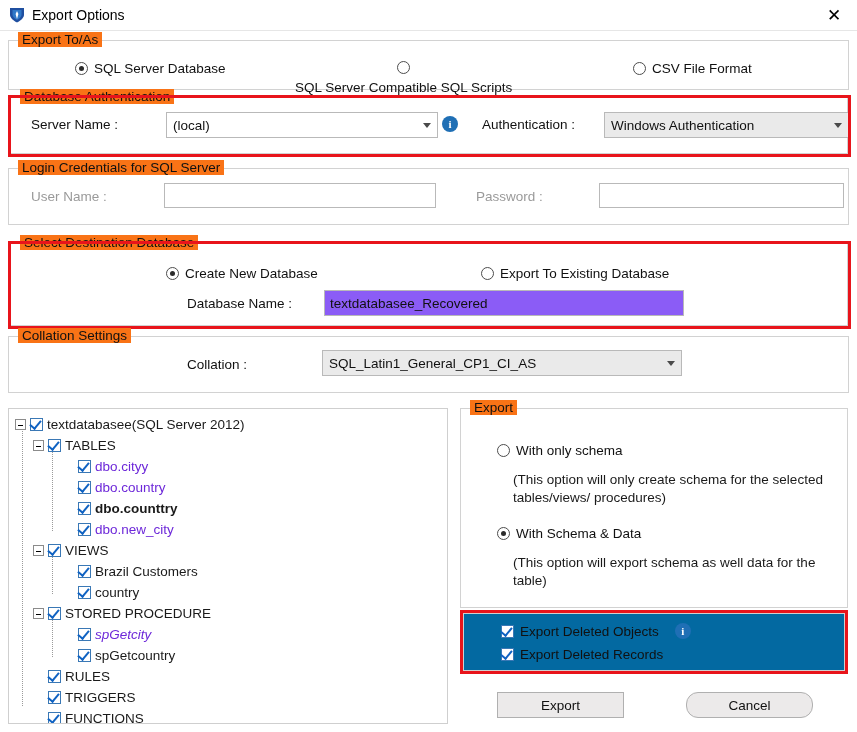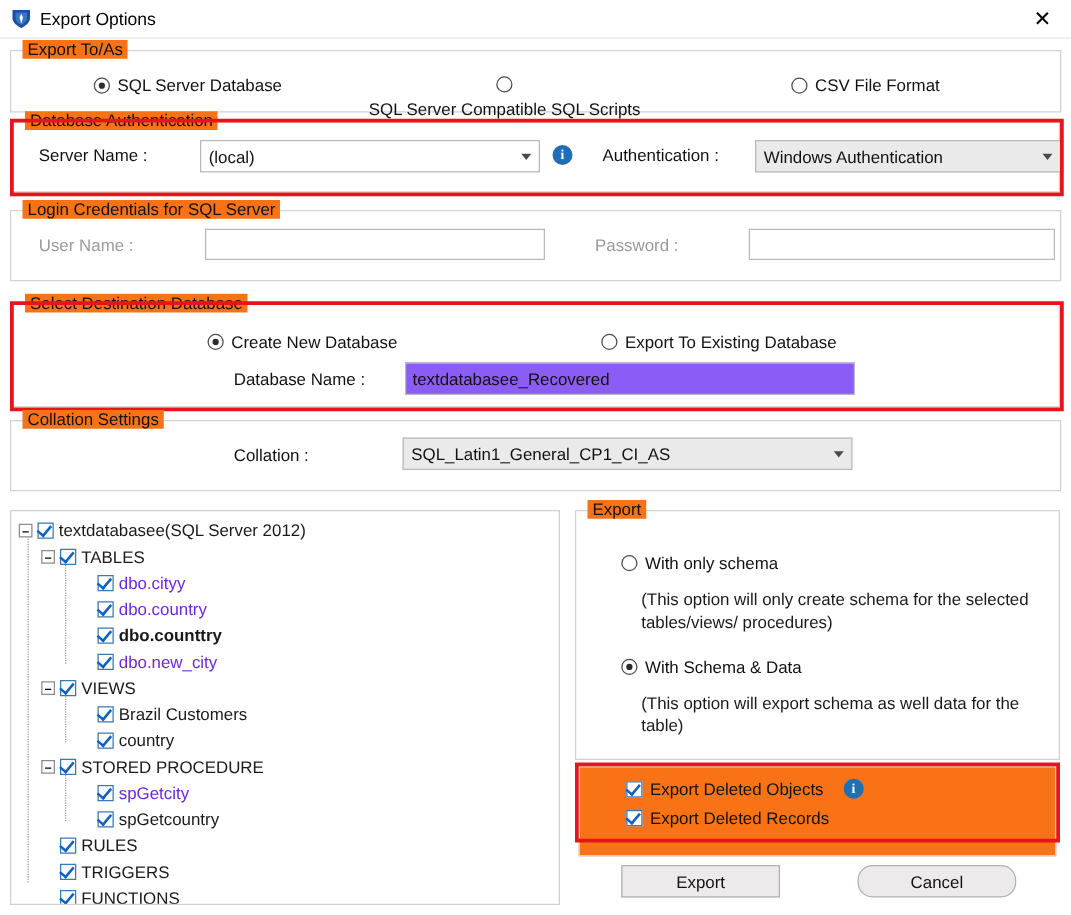--- a/index.html
+++ b/index.html
@@ -219,21 +219,21 @@
     <span class="radio"></span>
     <span class="label">CSV File Format</span>
   </div>
 </div>
 
 <div class="group" style="left:10px; top:97px; width:838px; height:57px;">
   <span class="legend">Database Authentication</span>
 
   <span class="label" style="position:absolute; left:20px; top:19px;">Server Name :</span>
 
-  <div class="combo" style="position:absolute; left:149px; top:14px; width:272px;">
+  <div class="combo" style="position:absolute; left:155px; top:14px; width:272px;">
     <span>(local)</span>
     <span class="arrow">
         <span class="caret"></span>
       </span>
   </div>
 
   <span class="info-icon" style="position:absolute; left:431px; top:18px;">i</span>
 
   <span class="label" style="position:absolute; left:471px; top:19px;">Authentication :</span>
 
@@ -339,21 +339,21 @@
       <div class="tnode" style="padding-left: 54px;">
         <span style="width: 15px; flex: 0 0 auto;"></span>
         <span class="cb on"></span>
         <span class="lbl">country</span>
       </div>
       <div class="tnode" style="padding-left: 24px;">
         <span class="expander"></span>
         <span class="cb on"></span>
         <span class="lbl">STORED PROCEDURE</span>
       </div>
-      <div class="tnode" style="padding-left: 54px;">
+      <div class="tnode" style="padding-left: 54px; font-style: italic;">
         <span style="width: 15px; flex: 0 0 auto;"></span>
         <span class="cb on"></span>
         <span class="lbl red">spGetcity</span>
       </div>
       <div class="tnode" style="padding-left: 54px;">
         <span style="width: 15px; flex: 0 0 auto;"></span>
         <span class="cb on"></span>
         <span class="lbl">spGetcountry</span>
       </div>
       <div class="tnode" style="padding-left: 24px;">
@@ -383,21 +383,21 @@
   </div>
   <div style="position:absolute; left:52px; top:62px; width:320px; line-height:18px; color:#1a1a1a;">(This option will only create schema for the  selected tables/views/ procedures)</div>
 
   <div class="optrow" style="position:absolute; left:36px; top:117px;">
     <span class="radio on"></span>
     <span class="label">With Schema &amp; Data</span>
   </div>
   <div style="position:absolute; left:52px; top:145px; width:320px; line-height:18px; color:#1a1a1a;">(This option will export schema as well data for the table)</div>
 </div>
 
-<div style="position:absolute; left:463px; top:613px; width:382px; height:72px; background:#f97316; border:1px solid #cfcfcf;">
+<div style="position:absolute; left:463px; top:613px; width:382px; height:58px; background:#0369a1; border:1px solid #cfcfcf;">
   <div class="optrow" style="position:absolute; left:37px; top:9px;">
     <span class="cb on"></span>
     <span class="label">Export Deleted Objects</span>
     <span class="info-icon" style="margin-left:10px;">i</span>
   </div>
   <div class="optrow" style="position:absolute; left:37px; top:33px;">
     <span class="cb on"></span>
     <span class="label">Export Deleted Records</span>
   </div>
 </div>

